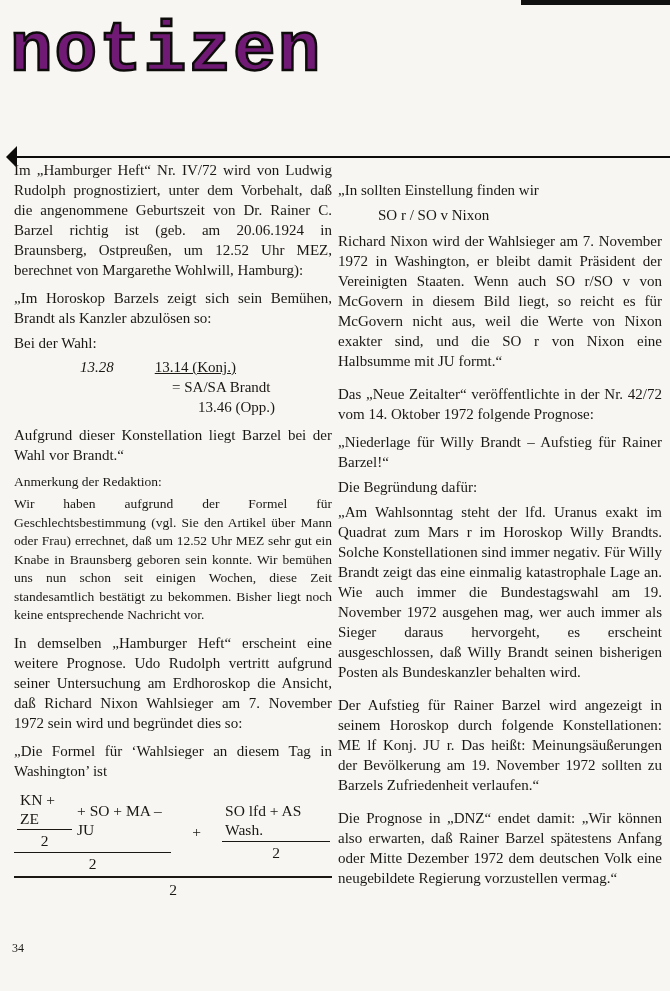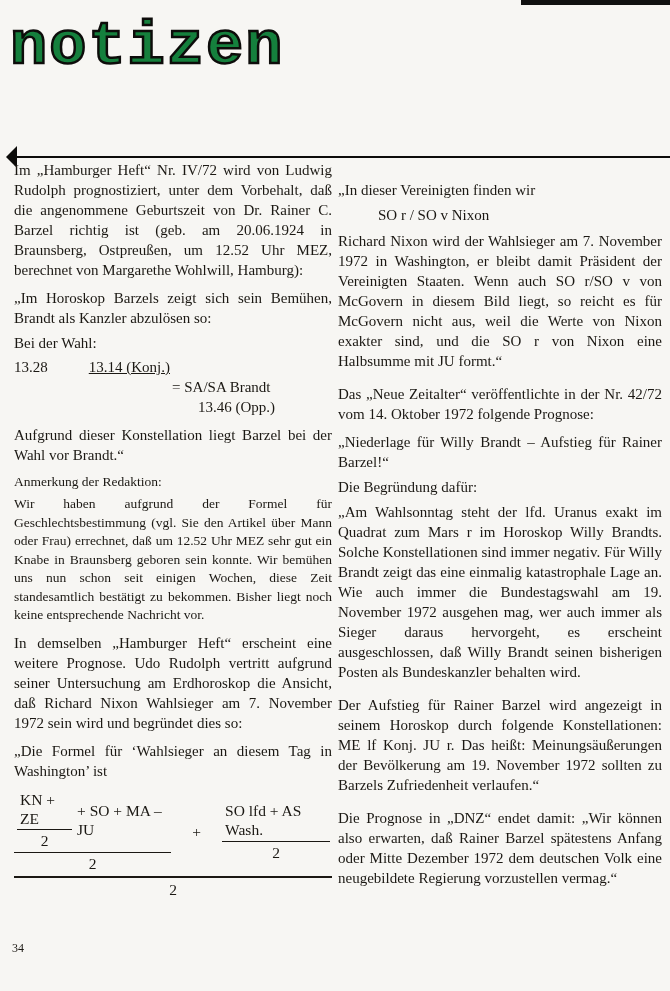--- a/index.html
+++ b/index.html
@@ -1,37 +1,37 @@
 <!DOCTYPE html>
 <html><head>
 <meta charset="utf-8">
 <style>
   html,body{margin:0;padding:0;background:#dedcd8;}
   .page{position:relative;width:670px;height:991px;background:#f7f6f3;overflow:hidden;
         font-family:"Liberation Serif","DejaVu Serif",serif;color:#1b1813;}
   .top-bar{position:absolute;top:0;left:521px;width:149px;height:5px;background:#111;}
   .masthead{position:absolute;top:16px;left:10px;margin:0;
             font-family:"Liberation Mono","DejaVu Sans Mono",monospace;
-            font-weight:bold;font-size:62px;line-height:1;letter-spacing:2px;
-            color:#15803d;-webkit-text-stroke:2.5px #0d0c0a;}
+            font-weight:bold;font-size:71px;line-height:1;letter-spacing:2px;
+            color:#701a75;-webkit-text-stroke:2.5px #0d0c0a;}
   .rule-wrap{position:absolute;top:146px;left:6px;right:0;height:24px;}
   .arrow{position:absolute;left:0;top:0;width:0;height:0;
          border-top:11px solid transparent;border-bottom:11px solid transparent;
          border-right:11px solid #0d0c0a;}
   .rule-line{position:absolute;left:10px;right:0;top:10px;height:2px;background:#0d0c0a;}
   .col{position:absolute;font-size:15px;line-height:20px;}
   .col-left{left:14px;top:160px;width:318px;}
   .col-right{left:338px;top:180px;width:324px;}
   .col p{margin:0 0 8px 0;text-align:justify;}
   p.tight{margin-bottom:5px;}
   p.no-just{text-align:left;}
   .label-line{margin-bottom:4px !important;text-align:left !important;}
   .wahl-block{margin-bottom:8px;}
   .wahl-block .fl{line-height:20px;text-align:left;}
-  .ind-a{display:inline-block;}
+  .ind-a{margin-left:66px;display:inline-block;font-style:italic;}
   .ind-b{margin-left:41px;display:inline-block;text-decoration:underline;}
   .fl.ind-c{padding-left:158px;}
   .fl.ind-d{padding-left:184px;}
   .note-head{font-size:13.5px !important;line-height:18px;margin:6px 0 4px 0 !important;text-align:left !important;}
   .note-text{font-size:13.5px !important;line-height:18.5px;margin-bottom:8px !important;}
   .sect{margin-top:13px !important;}
   .so-line{margin:0 0 6px 40px;text-align:left;}
   .bigfrac{display:inline-flex;flex-direction:column;align-items:center;margin-top:4px;font-size:15.5px;line-height:19px;}
   .bf-top{display:flex;align-items:center;gap:21px;padding:0 2px 3px 0;}
   .bf-bottom{border-top:2px solid #1b1813;align-self:stretch;text-align:center;padding-top:2px;}
@@ -90,21 +90,21 @@
         <span class="frac">
           <span class="fnum">SO lfd + AS Wash.</span>
           <span class="fden">2</span>
         </span>
       </div>
       <div class="bf-bottom">2</div>
     </div>
   </div>
 
   <div class="col col-right">
-    <p class="no-just tight">„In dieser Vereinigten finden wir</p>
+    <p class="no-just tight">„In sollten Einstellung finden wir</p>
     <div class="so-line">SO r / SO v  Nixon</div>
     <p>Richard Nixon wird der Wahlsieger am 7. November 1972 in Washington, er bleibt damit Präsident der Vereinigten Staaten. Wenn auch SO r/SO v von McGovern in diesem Bild liegt, so reicht es für McGovern nicht aus, weil die Werte von Nixon exakter sind, und die SO r von Nixon eine Halbsumme mit JU formt.“</p>
     <p class="sect">Das „Neue Zeitalter“ veröffentlichte in der Nr. 42/72 vom 14. Oktober 1972 folgende Prognose:</p>
     <p class="tight">„Niederlage für Willy Brandt – Aufstieg für Rainer Barzel!“</p>
     <p class="no-just tight">Die Begründung dafür:</p>
     <p>„Am Wahlsonntag steht der lfd. Uranus exakt im Quadrat zum Mars r im Horoskop Willy Brandts. Solche Konstellationen sind immer negativ. Für Willy Brandt zeigt das eine einmalig katastrophale Lage an. Wie auch immer die Bundestagswahl am 19. November 1972 ausgehen mag, wer auch immer als Sieger daraus hervorgeht, es erscheint ausgeschlossen, daß Willy Brandt seinen bisherigen Posten als Bundeskanzler behalten wird.</p>
     <p class="sect">Der Aufstieg für Rainer Barzel wird angezeigt in seinem Horoskop durch folgende Konstellationen: ME lf Konj. JU r. Das heißt: Meinungsäußerungen der Bevölkerung am 19. November 1972 sollten zu Barzels Zufriedenheit verlaufen.“</p>
     <p class="sect">Die Prognose in „DNZ“ endet damit: „Wir können also erwarten, daß Rainer Barzel spätestens Anfang oder Mitte Dezember 1972 dem deutschen Volk eine neugebildete Regierung vorzustellen vermag.“</p>
   </div>
 

